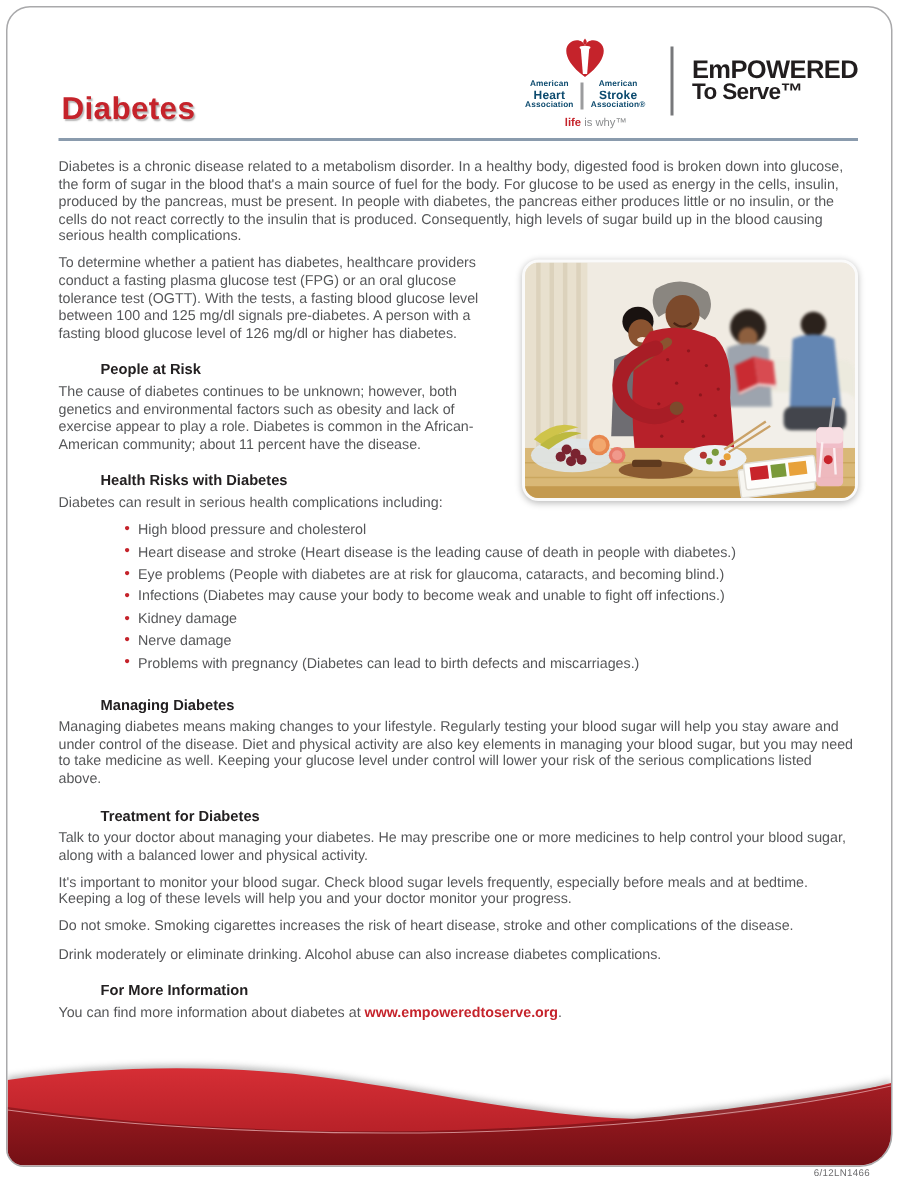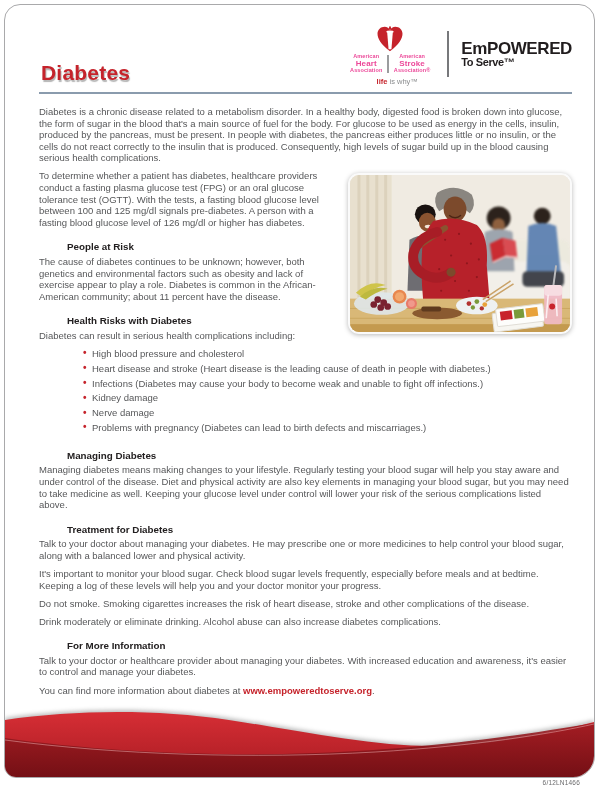--- a/index.html
+++ b/index.html
@@ -15,30 +15,30 @@
     border-radius:16px 16px 22px 12px; overflow:hidden;
   }
   
   .header {
     position:absolute; top:18px; right:22px;
     display:flex; align-items:center; gap:12px;
   }
   .aha-block { display:flex; flex-direction:column; align-items:center; }
   .heart { width:30px; height:30px; margin-bottom:1px; }
   .logo-cols { display:flex; align-items:stretch; }
-  .logo-col { text-align:center; line-height:1.05; color:#ec4899; padding:0 5px; }
+  .logo-col { text-align:center; line-height:1.05; color:#0c4a6e; padding:0 5px; }
   .logo-col .small { font-size:5.5px; font-weight:bold; letter-spacing:0.1px; }
   .logo-col .big { font-size:8px; font-weight:bold; letter-spacing:0.1px; }
   .logo-sep { width:1.5px; background:#9b9c9e; margin:1px 0; }
   .tagline { margin-top:3px; font-size:7.5px; color:#8a8c8e;padding-left:14px; }
   .tagline .life { color:#c5232b; font-weight:bold; }
   .brand-divider { width:2px; height:46px; background:#77787b; }
   .brand { color:#211d1e; font-weight:bold; line-height:0.98; letter-spacing:-0.4px; }
   .brand .l1 { font-size:17px; }
-  .brand .l2 { font-size:11px; }
+  .brand .l2 { font-size:15px; }
   
   .content { padding:56px 22px 0 34px; }
   .title {
     font-size:21px; font-weight:bold; color:#c5232b;
     text-shadow:1px 1.5px 1px rgba(90,90,90,0.45);
     margin:0 0 7px 2px; letter-spacing:0.2px;
   }
   .rule { border:none; border-top:2px solid #8a9bad; margin:0 0 12px 0; }
   p.body { font-size:9.5px; line-height:11.6px; margin:0 0 6.5px 0; color:#565759; }
   h3.sec { font-size:9.8px; font-weight:bold; color:#232021; margin:13px 0 3.5px 0;padding-left:28px; }
@@ -206,38 +206,38 @@
 
     <h3 class="sec">People at Risk</h3>
     <p class="body">The cause of diabetes continues to be unknown; however, both genetics and environmental factors such as obesity and lack of exercise appear to play a role. Diabetes is common in the African-American community; about 11 percent have the disease.</p>
 
     <h3 class="sec">Health Risks with Diabetes</h3>
     <p class="body">Diabetes can result in serious health complications including:</p>
 
     <ul class="bullets">
       <li>High blood pressure and cholesterol</li>
       <li>Heart disease and stroke (Heart disease is the leading cause of death in people with diabetes.)</li>
+      <li>Eye problems (People with diabetes are at risk for glaucoma, cataracts, and becoming blind.)</li>
       <li>Infections (Diabetes may cause your body to become weak and unable to fight off infections.)</li>
       <li>Kidney damage</li>
       <li>Nerve damage</li>
       <li>Problems with pregnancy (Diabetes can lead to birth defects and miscarriages.)</li>
     </ul>
     <div class="clear"></div>
 
     <h3 class="sec">Managing Diabetes</h3>
     <p class="body">Managing diabetes means making changes to your lifestyle. Regularly testing your blood sugar will help you stay aware and under control of the disease. Diet and physical activity are also key elements in managing your blood sugar, but you may need to take medicine as well. Keeping your glucose level under control will lower your risk of the serious complications listed above.</p>
 
     <h3 class="sec">Treatment for Diabetes</h3>
     <p class="body">Talk to your doctor about managing your diabetes. He may prescribe one or more medicines to help control your blood sugar, along with a balanced lower and physical activity.</p>
     <p class="body">It's important to monitor your blood sugar. Check blood sugar levels frequently, especially before meals and at bedtime. Keeping a log of these levels will help you and your doctor monitor your progress.</p>
     <p class="body">Do not smoke. Smoking cigarettes increases the risk of heart disease, stroke and other complications of the disease.</p>
     <p class="body">Drink moderately or eliminate drinking. Alcohol abuse can also increase diabetes complications.</p>
 
     <h3 class="sec">For More Information</h3>
-    <p class="body">Talk to your doctor or healthcare provider about managing your diabetes. With increased education and awareness, it's easier to control and manage your diabetes.</p>
     <p class="body"><span>You can find more information about diabetes at </span><a href="#" class="link-red">www.empoweredtoserve.org</a><span>.</span></p>
   </div>
 
   <div class="wave">
     <svg viewBox="0 0 592 70" preserveAspectRatio="none">
       <defs>
         <linearGradient id="wg" x1="0" y1="0" x2="0" y2="1">
           <stop offset="0" stop-color="#d62e35"></stop>
           <stop offset="1" stop-color="#a81b22"></stop>
         </linearGradient>

